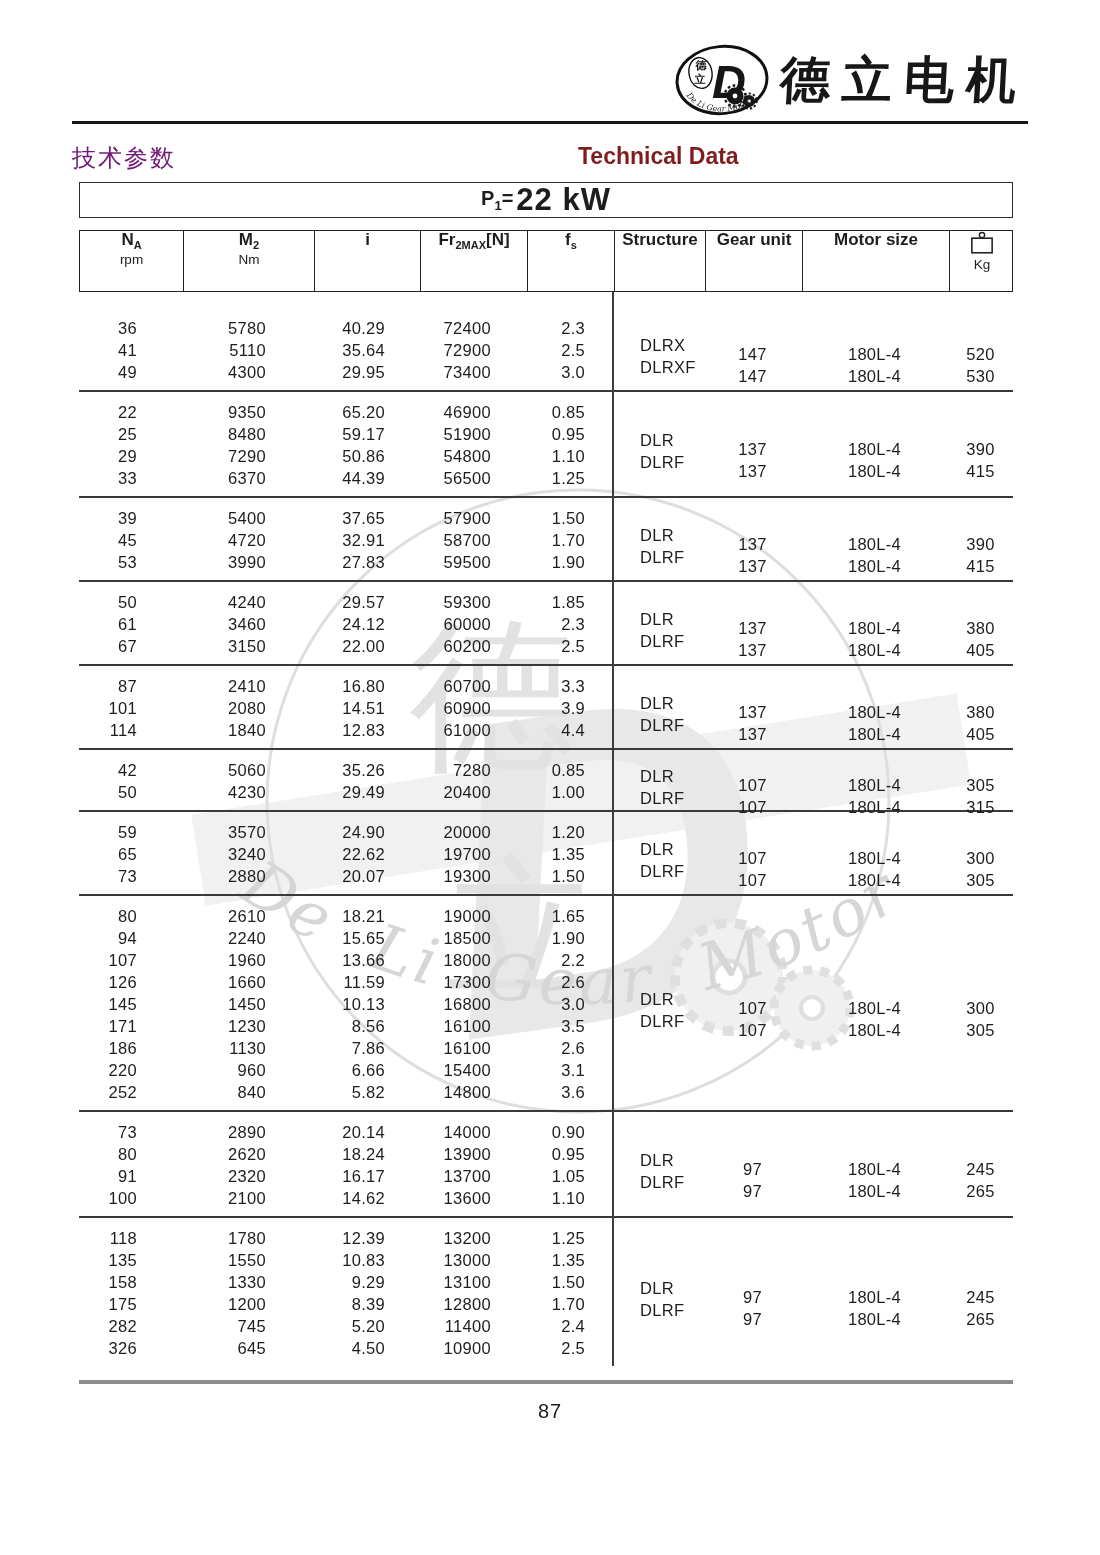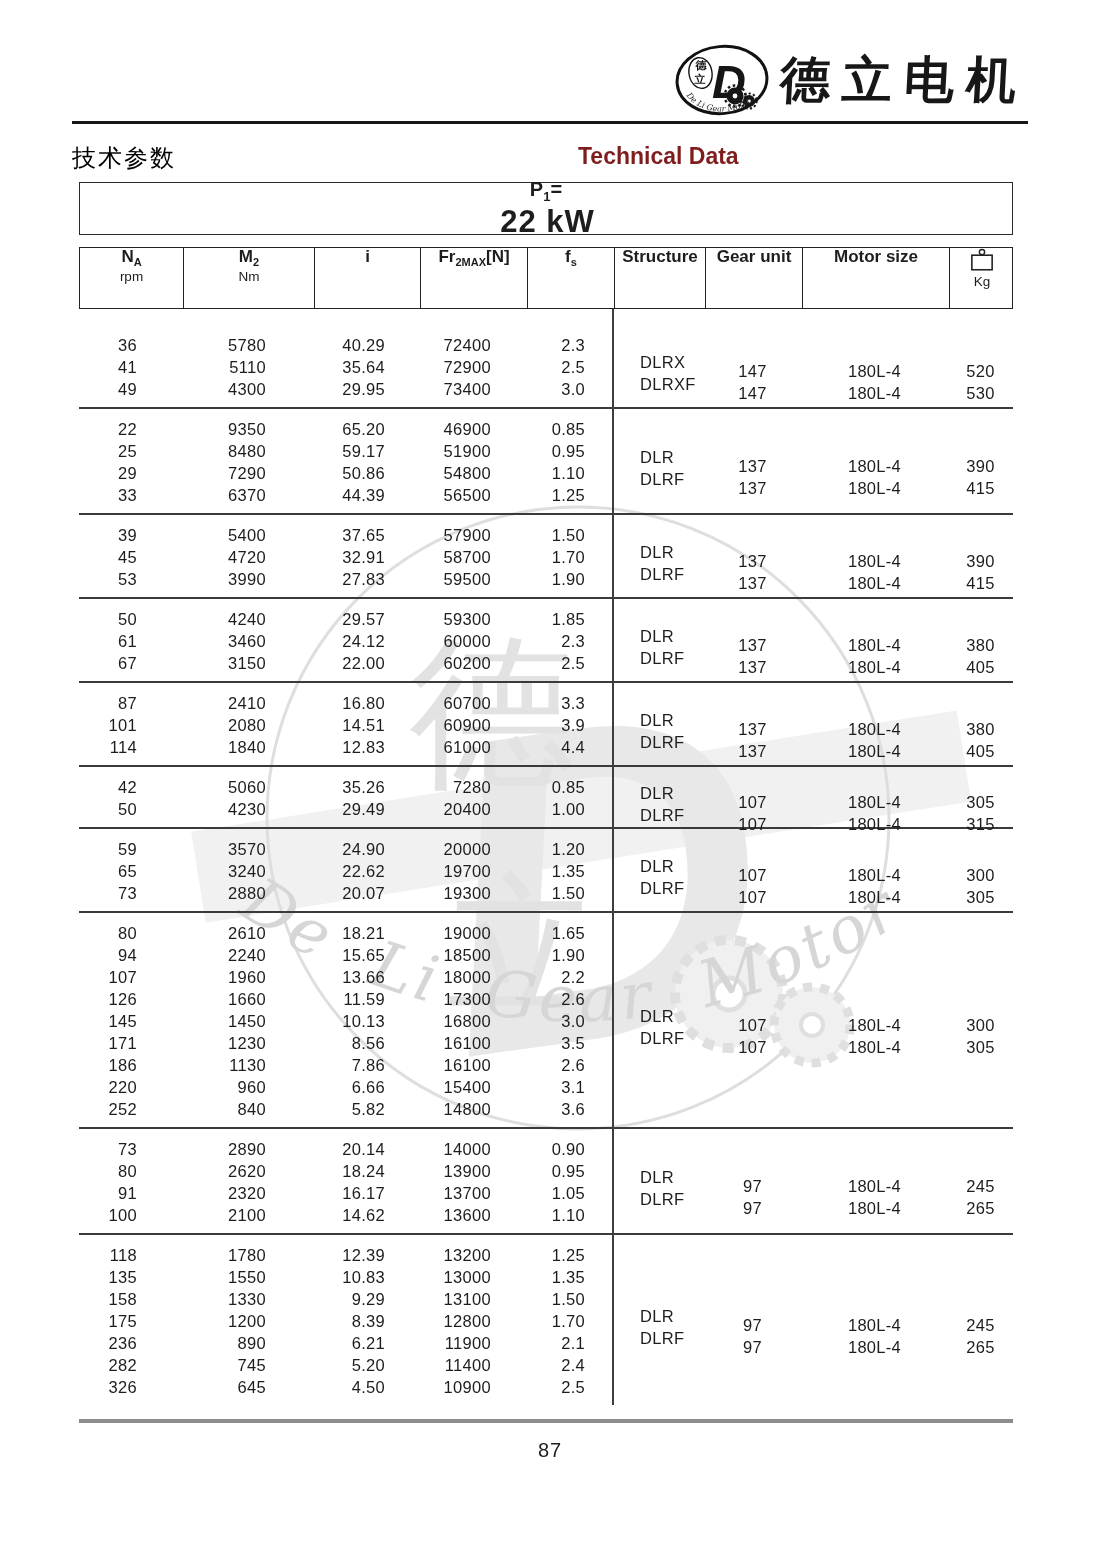--- a/index.html
+++ b/index.html
@@ -13,25 +13,25 @@
   .logo { display:flex; align-items:center; gap:10px; }
   .badge { width:96px; height:78px; }
   .brand-name {
     font-family:"DejaVu Serif","Liberation Serif",serif; font-size:50px; font-weight:700;
     letter-spacing:12px; transform:skewX(-3deg); white-space:nowrap; line-height:1;
     padding-bottom:4px; color:#171717;
   }
   .top-rule { height:3px; background:#161616; }
   
   .titles { position:relative; height:46px; margin-top:12px; }
-  .title-zh { position:absolute; left:0; top:6px; font-size:24px; font-weight:500; letter-spacing:2px; color:#000000; }
+  .title-zh { position:absolute; left:0; top:6px; font-size:24px; font-weight:500; letter-spacing:2px; color:#701a75; }
   .title-en { position:absolute; left:506px; top:7px; font-size:23px; font-weight:700; color:#7f1d1d; }
   
-  .power-box { margin-left:7px; width:934px; height:53px; border:1.6px solid #2b2b2b;
-    box-sizing:border-box; display:flex; align-items:center; justify-content:center;flex-direction:column; }
+  .power-box { margin-left:7px; width:934px; height:36px; border:1.6px solid #2b2b2b;
+    box-sizing:border-box; display:flex; align-items:center; justify-content:center; }
   .p-sym { font-weight:700; font-size:20px; }
   .p-sym sub { font-size:13px; }
   .p-val { font-weight:700; font-size:31px; letter-spacing:1px; margin-left:3px; }
   
   .dtable { margin-left:7px; width:934px; margin-top:12px; }
   .thead { display:grid; grid-template-columns:103px 131px 106px 107px 87px 91px 97px 147px 65px;
     height:62px; border:1.6px solid #222; box-sizing:border-box; background:#fff; }
   .th { border-left:1.6px solid #222; display:flex; flex-direction:column; align-items:center; gap:2px; }
   .th:first-child { border-left:none; }
   .th-main { font-weight:700; font-size:17px; line-height:1; white-space:nowrap; }
@@ -591,27 +591,20 @@
                 <span class="cell c5">1.50</span>
               </div>
               <div class="row">
                 <span class="cell c1">175</span>
                 <span class="cell c2">1200</span>
                 <span class="cell c3">8.39</span>
                 <span class="cell c4">12800</span>
                 <span class="cell c5">1.70</span>
               </div>
               <div class="row">
-                <span class="cell c1">236</span>
-                <span class="cell c2">890</span>
-                <span class="cell c3">6.21</span>
-                <span class="cell c4">11900</span>
-                <span class="cell c5">2.1</span>
-              </div>
-              <div class="row">
                 <span class="cell c1">282</span>
                 <span class="cell c2">745</span>
                 <span class="cell c3">5.20</span>
                 <span class="cell c4">11400</span>
                 <span class="cell c5">2.4</span>
               </div>
               <div class="row">
                 <span class="cell c1">326</span>
                 <span class="cell c2">645</span>
                 <span class="cell c3">4.50</span>

